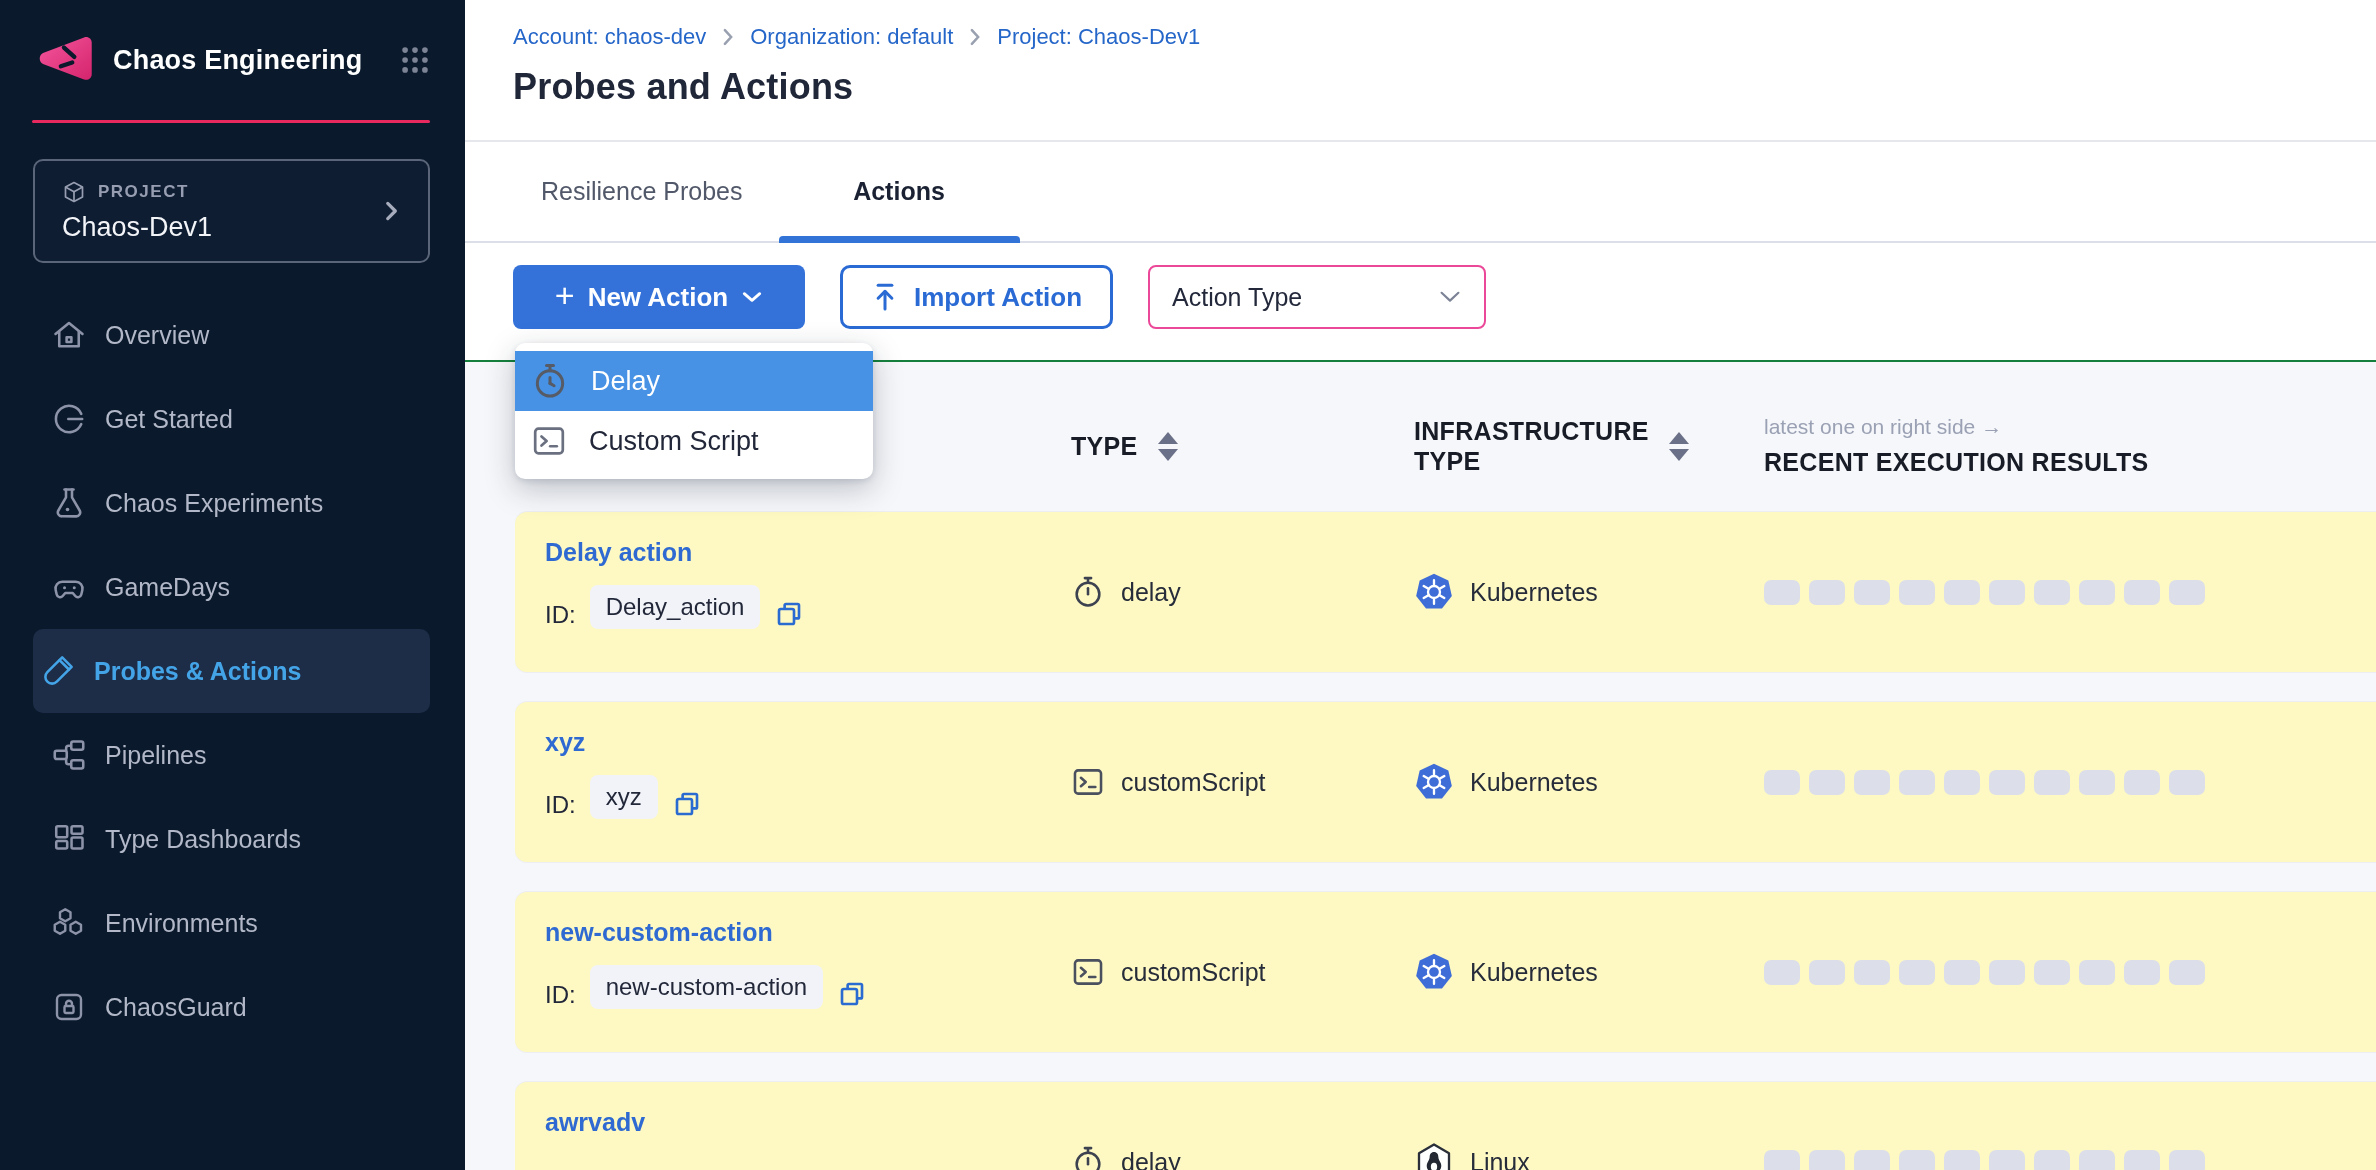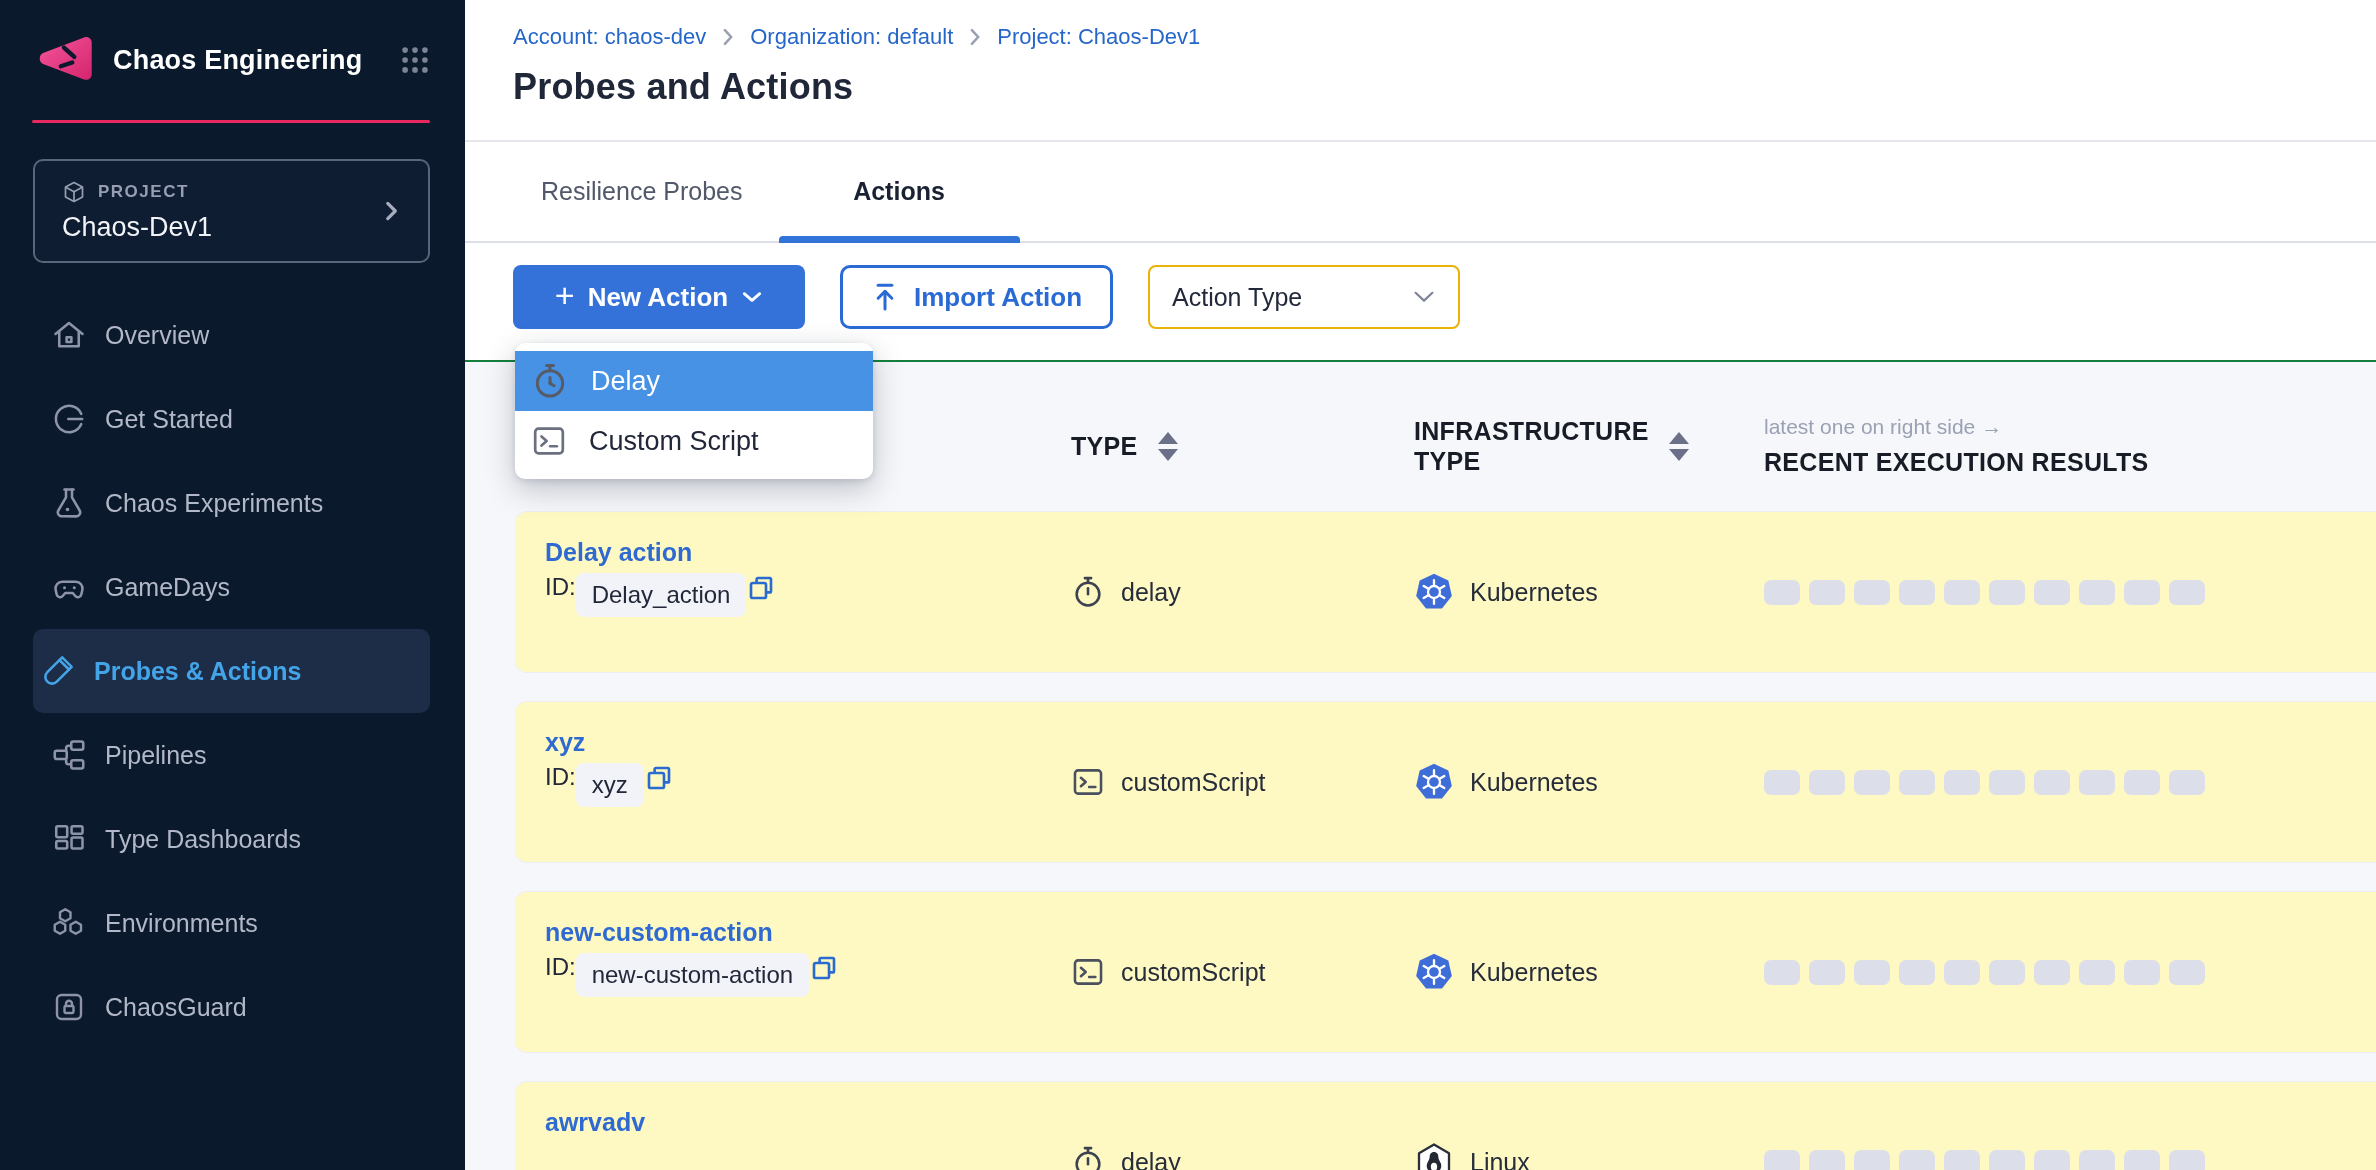--- a/index.html
+++ b/index.html
@@ -51,21 +51,21 @@
     background:#3273d8;border-radius:4px 4px 0 0}
 
   .toolbar{height:115px;display:flex;align-items:flex-start;padding:22px 0 0 48px;gap:35px}
   .btn-primary{width:292px;height:64px;background:var(--accent-blue);border:none;border-radius:8px;
     color:#fff;font-size:26px;font-weight:bold;display:flex;align-items:center;justify-content:center;
     gap:13px;cursor:pointer;font-family:inherit}
   .btn-primary .plus{font-size:34px;font-weight:normal;margin-top:-3px}
   .btn-outline{height:64px;padding:0 28px;background:#fff;border:3px solid #2a6ad4;border-radius:10px;
     color:#2a6ad4;font-size:26px;font-weight:bold;display:flex;align-items:center;gap:15px;
     cursor:pointer;font-family:inherit}
-  .select{width:312px;height:64px;border:2px solid #eab308;border-radius:8px;background:#fff;
+  .select{width:338px;height:64px;border:2px solid #ec4899;border-radius:8px;background:#fff;
     display:flex;align-items:center;padding:0 22px;font-size:25px;color:#23293b;cursor:pointer}
   .select .chev{margin-left:auto;display:flex}
 
   
   .table-area{position:absolute;top:360px;bottom:0;left:0;right:0;background:#f6f7fa;
     border-top:2px solid #15803d}
   .grid-cols{display:grid;grid-template-columns:526px 343px 350px 1fr}
   .thead{height:150px;padding:18px 0 0 80px;align-items:center}
   .th{display:flex;align-items:center;font-size:25px;font-weight:bold;color:#181c26;letter-spacing:.3px}
   .th-infra-label{width:235px;line-height:30px}
@@ -76,21 +76,21 @@
   .th-recent{display:flex;flex-direction:column;align-items:flex-start;gap:9px}
   .recent-note{font-size:21px;color:#9aa1b4;font-weight:normal;letter-spacing:0}
 
   .tbody{padding-left:50px}
   .trow{background:#fef9c3;height:160px;border-radius:12px 0 0 12px;margin-bottom:30px;
     padding-left:30px;align-items:center;box-shadow:0 1px 0 #eceef3, 0 -1px 0 #eceef3}
   .cell{display:flex;align-items:center;gap:16px;font-size:25px;color:#262c3a}
   .name-cell{flex-direction:column;align-items:flex-start;justify-content:flex-start;
     height:100%;padding-top:26px;gap:0}
   .row-link{color:var(--link-blue);font-size:25px;font-weight:bold;text-decoration:none;cursor:pointer}
-  .id-line{display:flex;align-items:flex-start;margin-top:6px}
+  .id-line{display:flex;align-items:flex-end;gap:14px;margin-top:18px}
   .id-label{font-size:24px;color:#22283a}
   .id-pill{background:#f2f3f8;border-radius:8px;padding:8px 16px;font-size:24px;color:#22283a}
   .copy-btn{display:flex;cursor:pointer}
   .type-icon{display:flex;color:#3c424f}
   .pills{display:flex;gap:9px}
   .pill{width:36px;height:25px;border-radius:7px;background:var(--pill-gray)}
 
   
   .popover{position:absolute;left:50px;top:343px;width:358px;background:#fff;border-radius:10px;
     padding:8px 0;box-shadow:0 10px 30px rgba(25,35,55,.25), 0 2px 6px rgba(25,35,55,.12);z-index:20}

